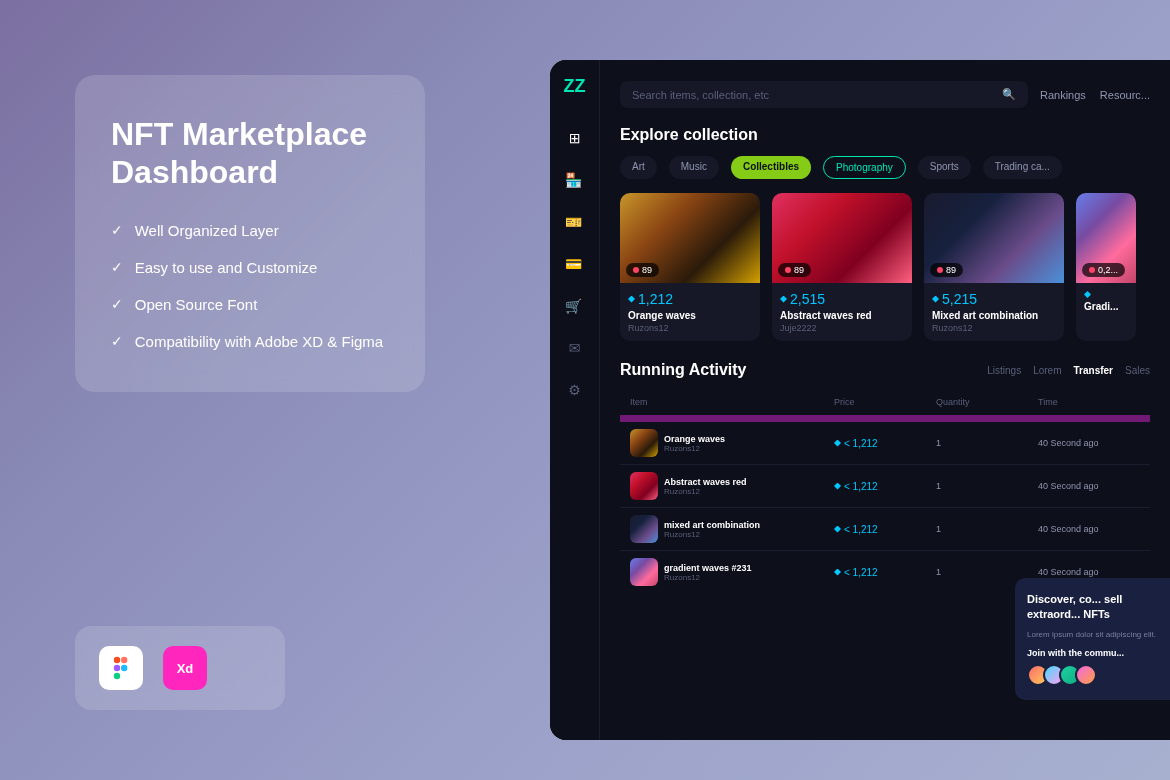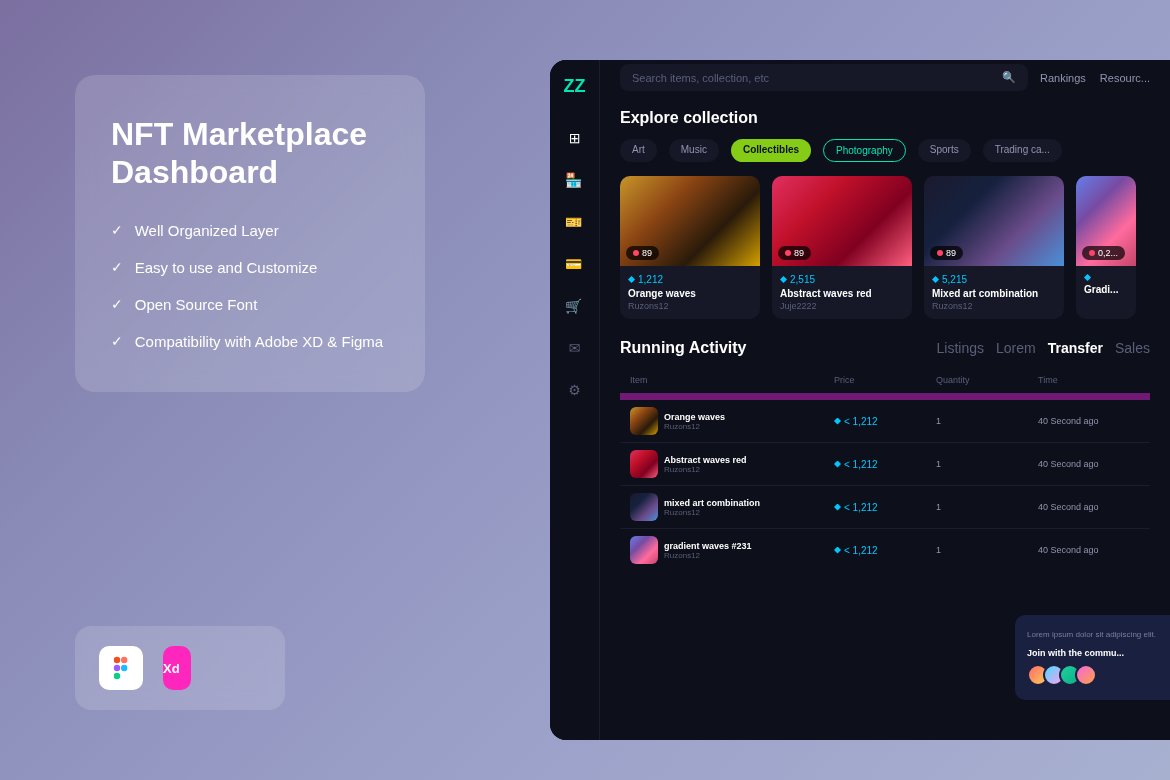--- a/index.html
+++ b/index.html
@@ -69,27 +69,27 @@
       width: 44px;
       height: 44px;
       border-radius: 10px;
       background: white;
       display: flex;
       align-items: center;
       justify-content: center;
       font-size: 22px;
     }
     .xd-icon {
-      width: 28px;
+      width: 44px;
       height: 44px;
       border-radius: 10px;
       background: #ff26be;
       display: flex;
       align-items: center;
-      justify-content: flex-start;
+      justify-content: center;
       color: white;
       font-weight: 700;
       font-size: 13px;
     }
 
     
     .dashboard {
       position: absolute;
       right: 0;
       top: 60px;
@@ -130,21 +130,21 @@
       border-radius: 8px;
       margin: 3px 0;
     }
     .sidebar-icon.active {
       color: white;
     }
 
     
     .main-content {
       flex: 1;
-      padding: 4px 20px;
+      padding: 21px 20px;
       overflow: hidden;
       position: relative;
     }
 
     
     .topbar {
       display: flex;
       align-items: center;
       gap: 12px;
       margin-bottom: 18px;
@@ -258,21 +258,21 @@
       background: #ff4466;
     }
     .nft-card-info {
       padding: 8px 8px;
     }
     .nft-price {
       display: flex;
       align-items: center;
       gap: 3px;
       color: #00c8ff;
-      font-size: 10px;
+      font-size: 14px;
       margin-bottom: 3px;
     }
     .eth-diamond {
       width: 7px;
       height: 7px;
       background: #00c8ff;
       clip-path: polygon(50% 0%, 100% 50%, 50% 100%, 0% 50%);
       flex-shrink: 0;
     }
     .nft-name {
@@ -291,21 +291,21 @@
       display: flex;
       align-items: center;
       justify-content: space-between;
       margin-bottom: 10px;
     }
     .activity-tabs {
       display: flex;
       gap: 12px;
     }
     .activity-tab {
-      font-size: 14px;
+      font-size: 10px;
       color: #5a5f7a;
       cursor: pointer;
     }
     .activity-tab.active {
       color: white;
       font-weight: 600;
     }
 
     .activity-table {
       width: 100%;
@@ -634,20 +634,21 @@
         <div class="row-price">
           <div class="eth-diamond"></div>
           <span>&lt; 1,212</span>
         </div>
         <div class="row-qty">1</div>
         <div class="row-time">40 Second ago</div>
       </div>
     </div>
 
     <div class="discover-panel">
+      <div class="discover-title">Discover, co... sell extraord... NFTs</div>
       <div class="discover-text">Lorem ipsum dolor sit adipiscing elit.</div>
       <div class="discover-subtitle">Join with the commu...</div>
       <div class="avatar-group">
         <div class="avatar av1"></div>
         <div class="avatar av2"></div>
         <div class="avatar av3"></div>
         <div class="avatar av4"></div>
       </div>
     </div>
   </div>

